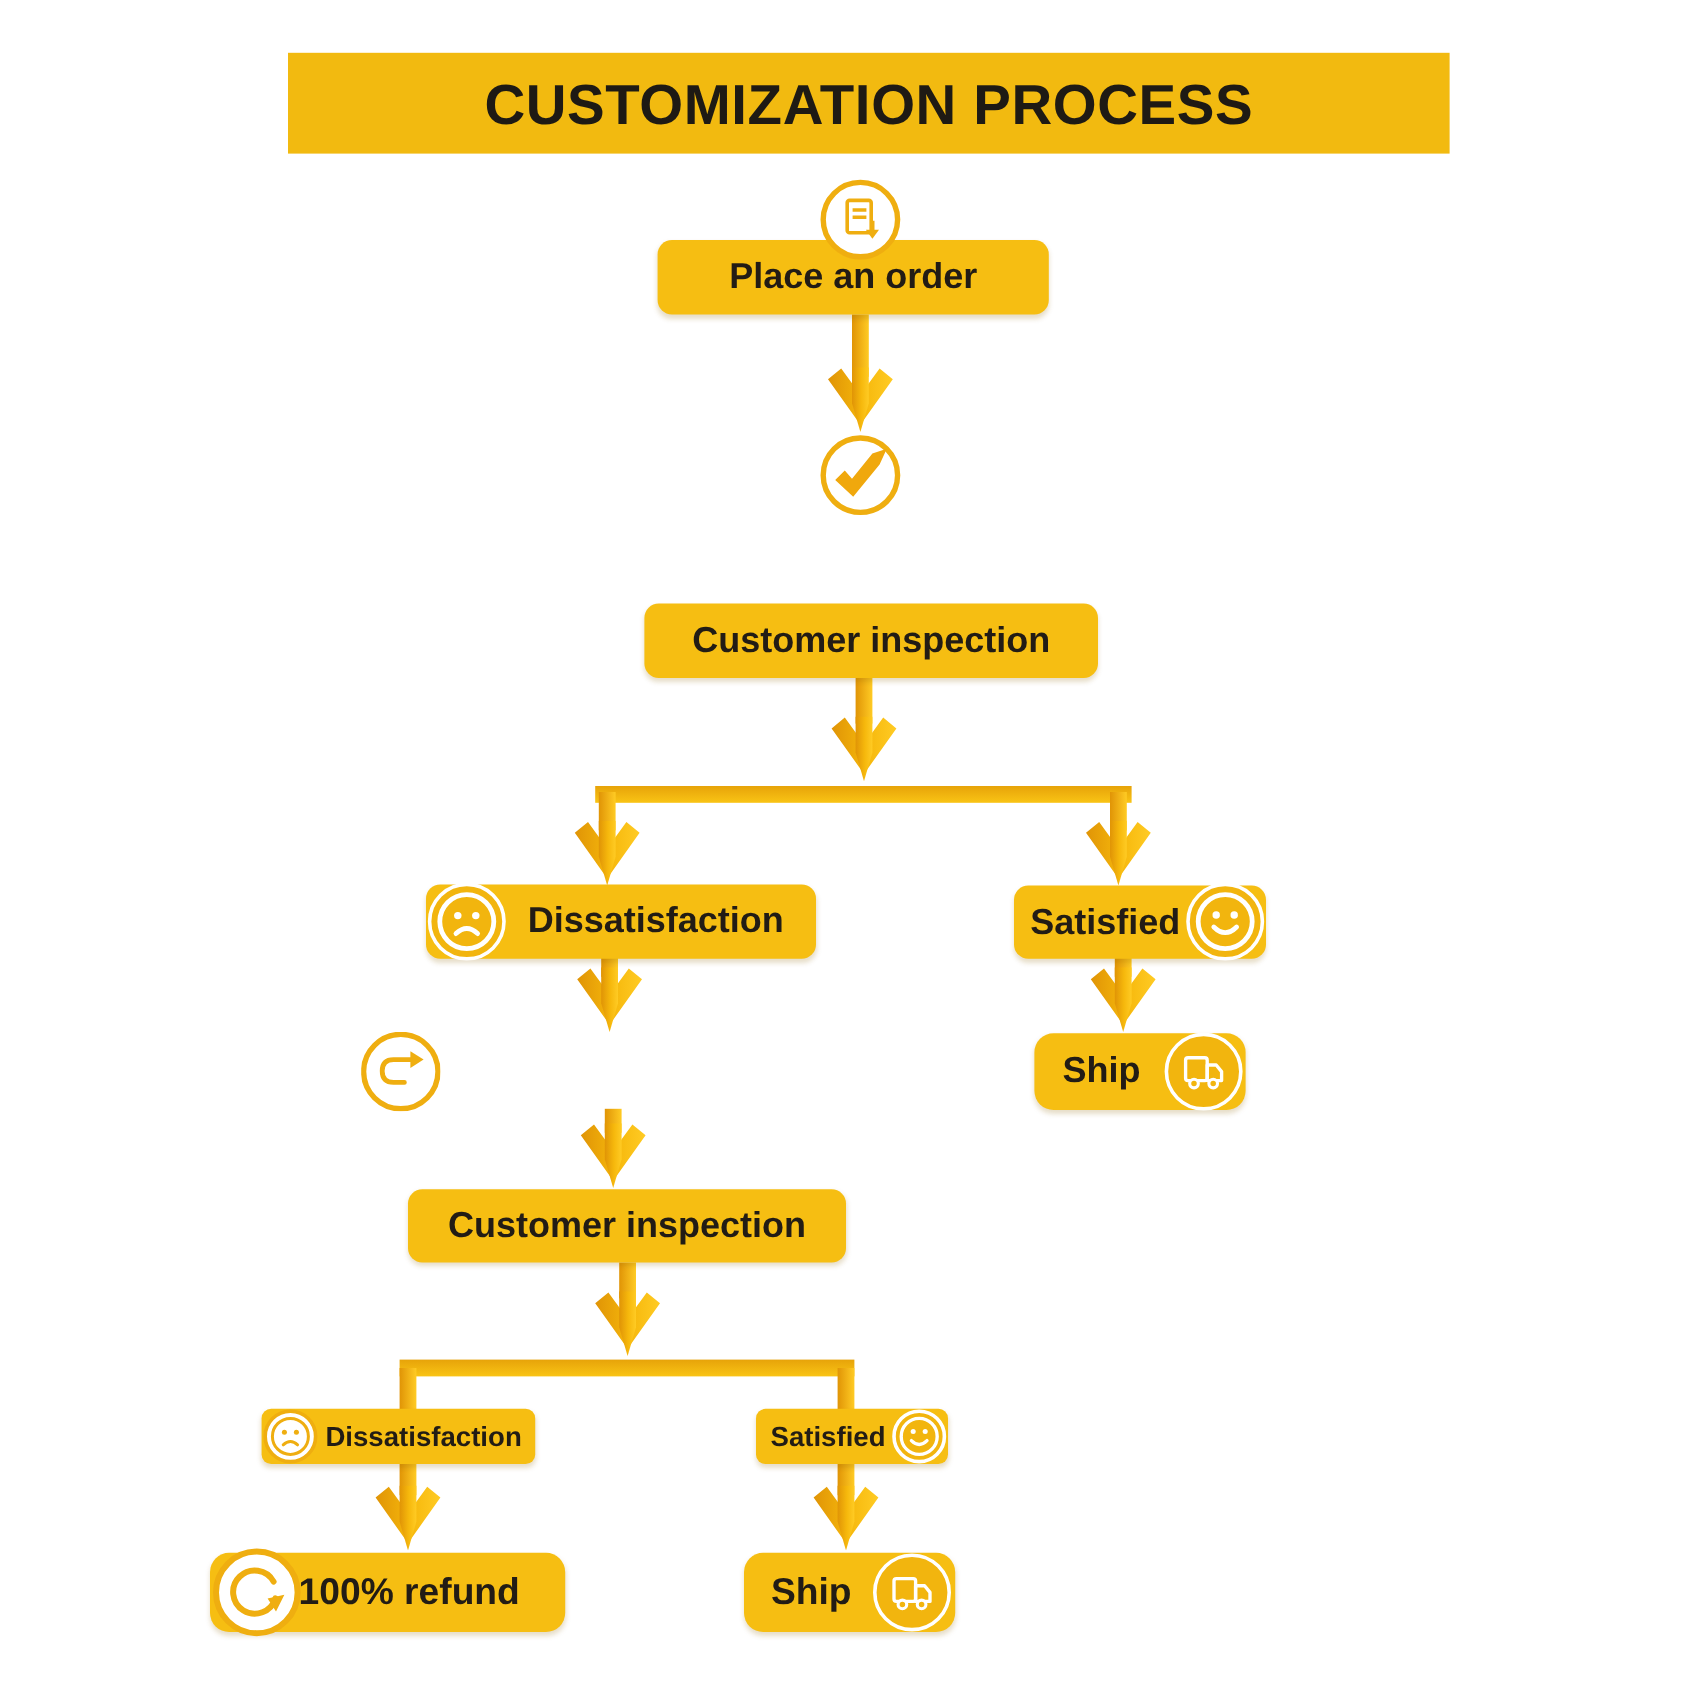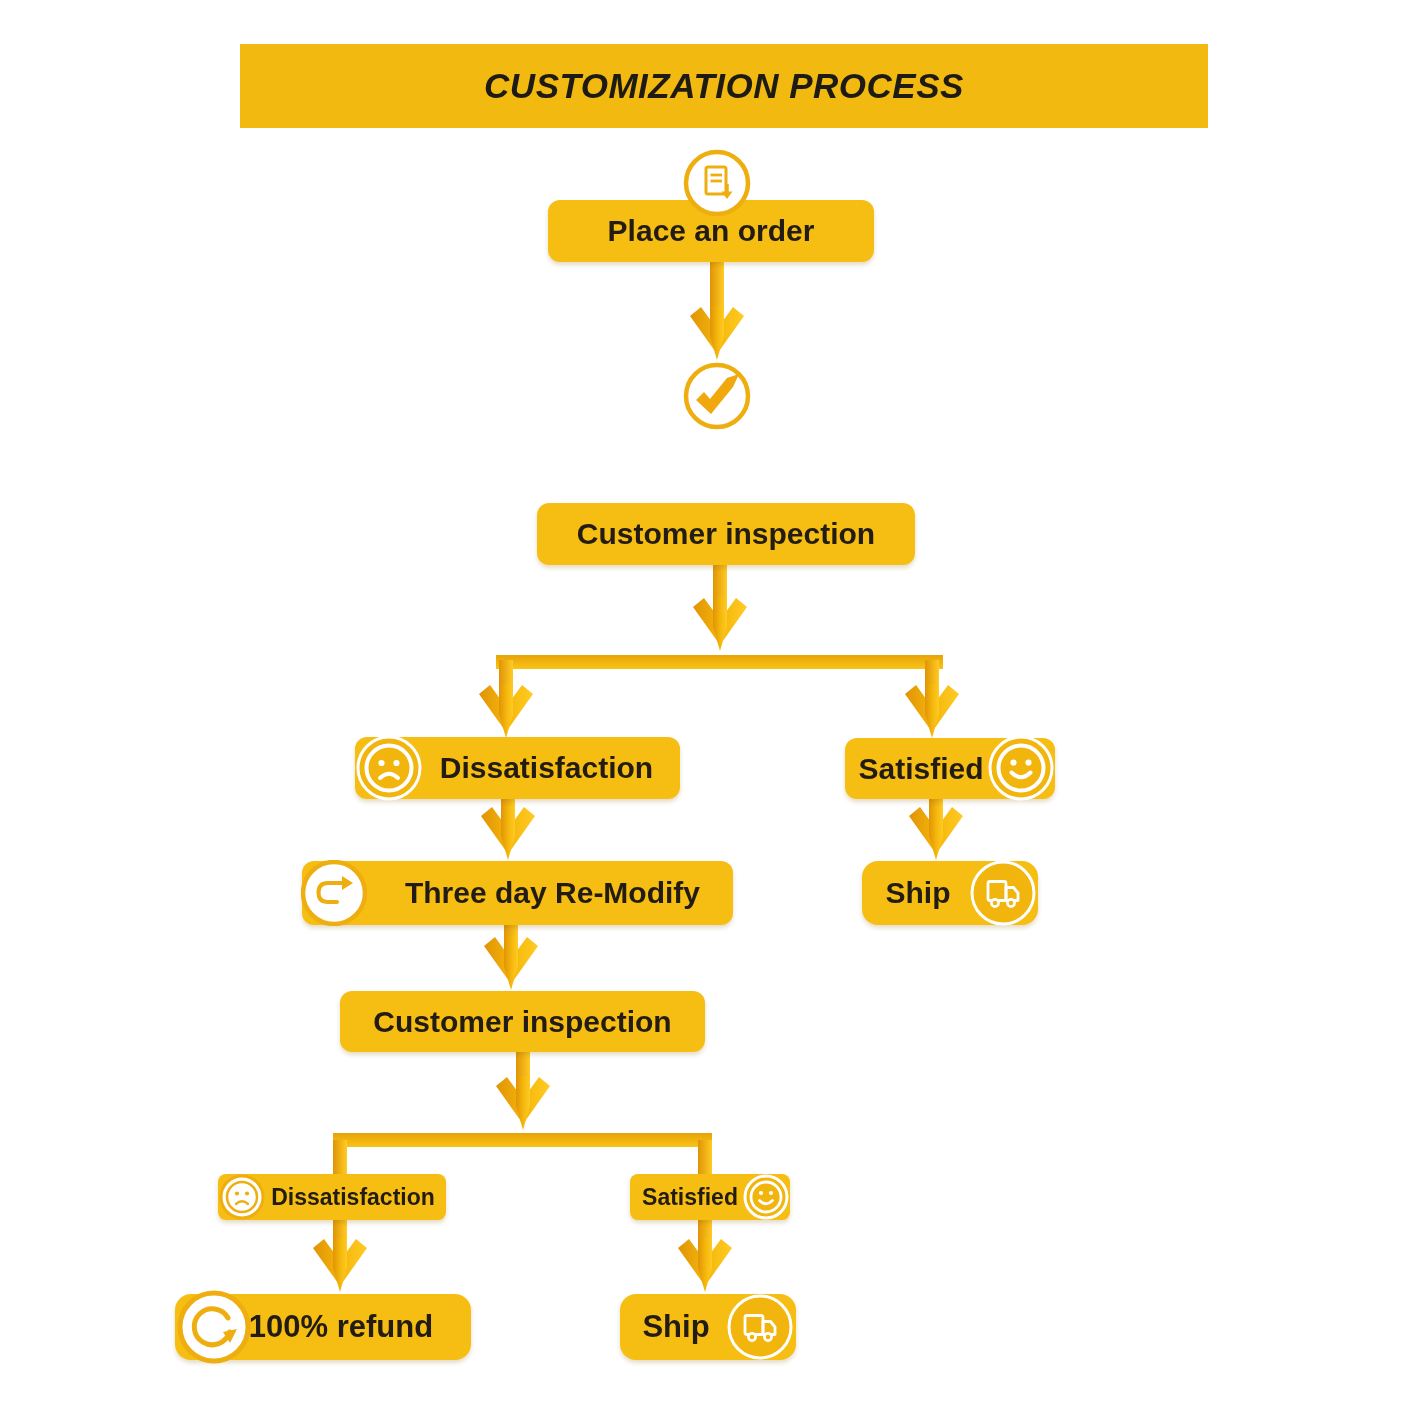--- a/index.html
+++ b/index.html
@@ -8,22 +8,22 @@
 
   
   .gbox{position:absolute;background:#F6BE12;border-radius:12px;color:#221C15;
         font-weight:bold;display:flex;align-items:center;justify-content:center;
         box-shadow:0 3px 4px rgba(140,100,0,.22);}
   .fs30{font-size:30px;}
   .fs23{font-size:23px;}
   .fs31{font-size:31px;}
 
   .titlebar{position:absolute;left:240px;top:44px;width:968px;height:84px;background:#F2BA10;
-        display:flex;align-items:center;justify-content:center;font-size:35px;font-weight:bold;
-        color:#1E1A14;letter-spacing:.5px;font-style:italic;}
+        display:flex;align-items:center;justify-content:center;font-size:47px;font-weight:bold;
+        color:#1E1A14;letter-spacing:.5px;}
 
   
   .disc{position:absolute;border-radius:50%;display:flex;align-items:center;justify-content:center;}
   .disc svg{display:block;width:100%;height:100%;}
 
   
   .stem{position:absolute;width:14px;background:linear-gradient(90deg,#E09406,#FFCB24);}
   .ahead{position:absolute;width:60px;height:54px;}
   .hbar{position:absolute;height:14px;background:linear-gradient(180deg,#E7A309,#F9C415);}
 </style>
@@ -110,23 +110,20 @@
   </div>
 
   <div class="gbox fs30" style="left:355px;top:737px;width:325px;height:62px;padding-left:58px;box-sizing:border-box;">
     <span>Dissatisfaction</span>
   </div>
 
   <div class="gbox fs30" style="left:845px;top:738px;width:210px;height:61px;padding-right:58px;box-sizing:border-box;">
     <span>Satisfied</span>
   </div>
 
-  <div class="gbox fs30" style="left:302px;top:861px;width:431px;height:64px;padding-left:70px;box-sizing:border-box;">
-    <span>Three day Re-Modify</span>
-  </div>
 
   <div class="gbox fs30" style="left:862px;top:861px;width:176px;height:64px;padding-right:64px;box-sizing:border-box;border-radius:16px;">
     <span>Ship</span>
   </div>
 
   <div class="gbox fs30" style="left:340px;top:991px;width:365px;height:61px;">
     <span>Customer inspection</span>
   </div>
 
   <div class="gbox fs23" style="left:218px;top:1174px;width:228px;height:46px;padding-left:42px;box-sizing:border-box;border-radius:8px;">

